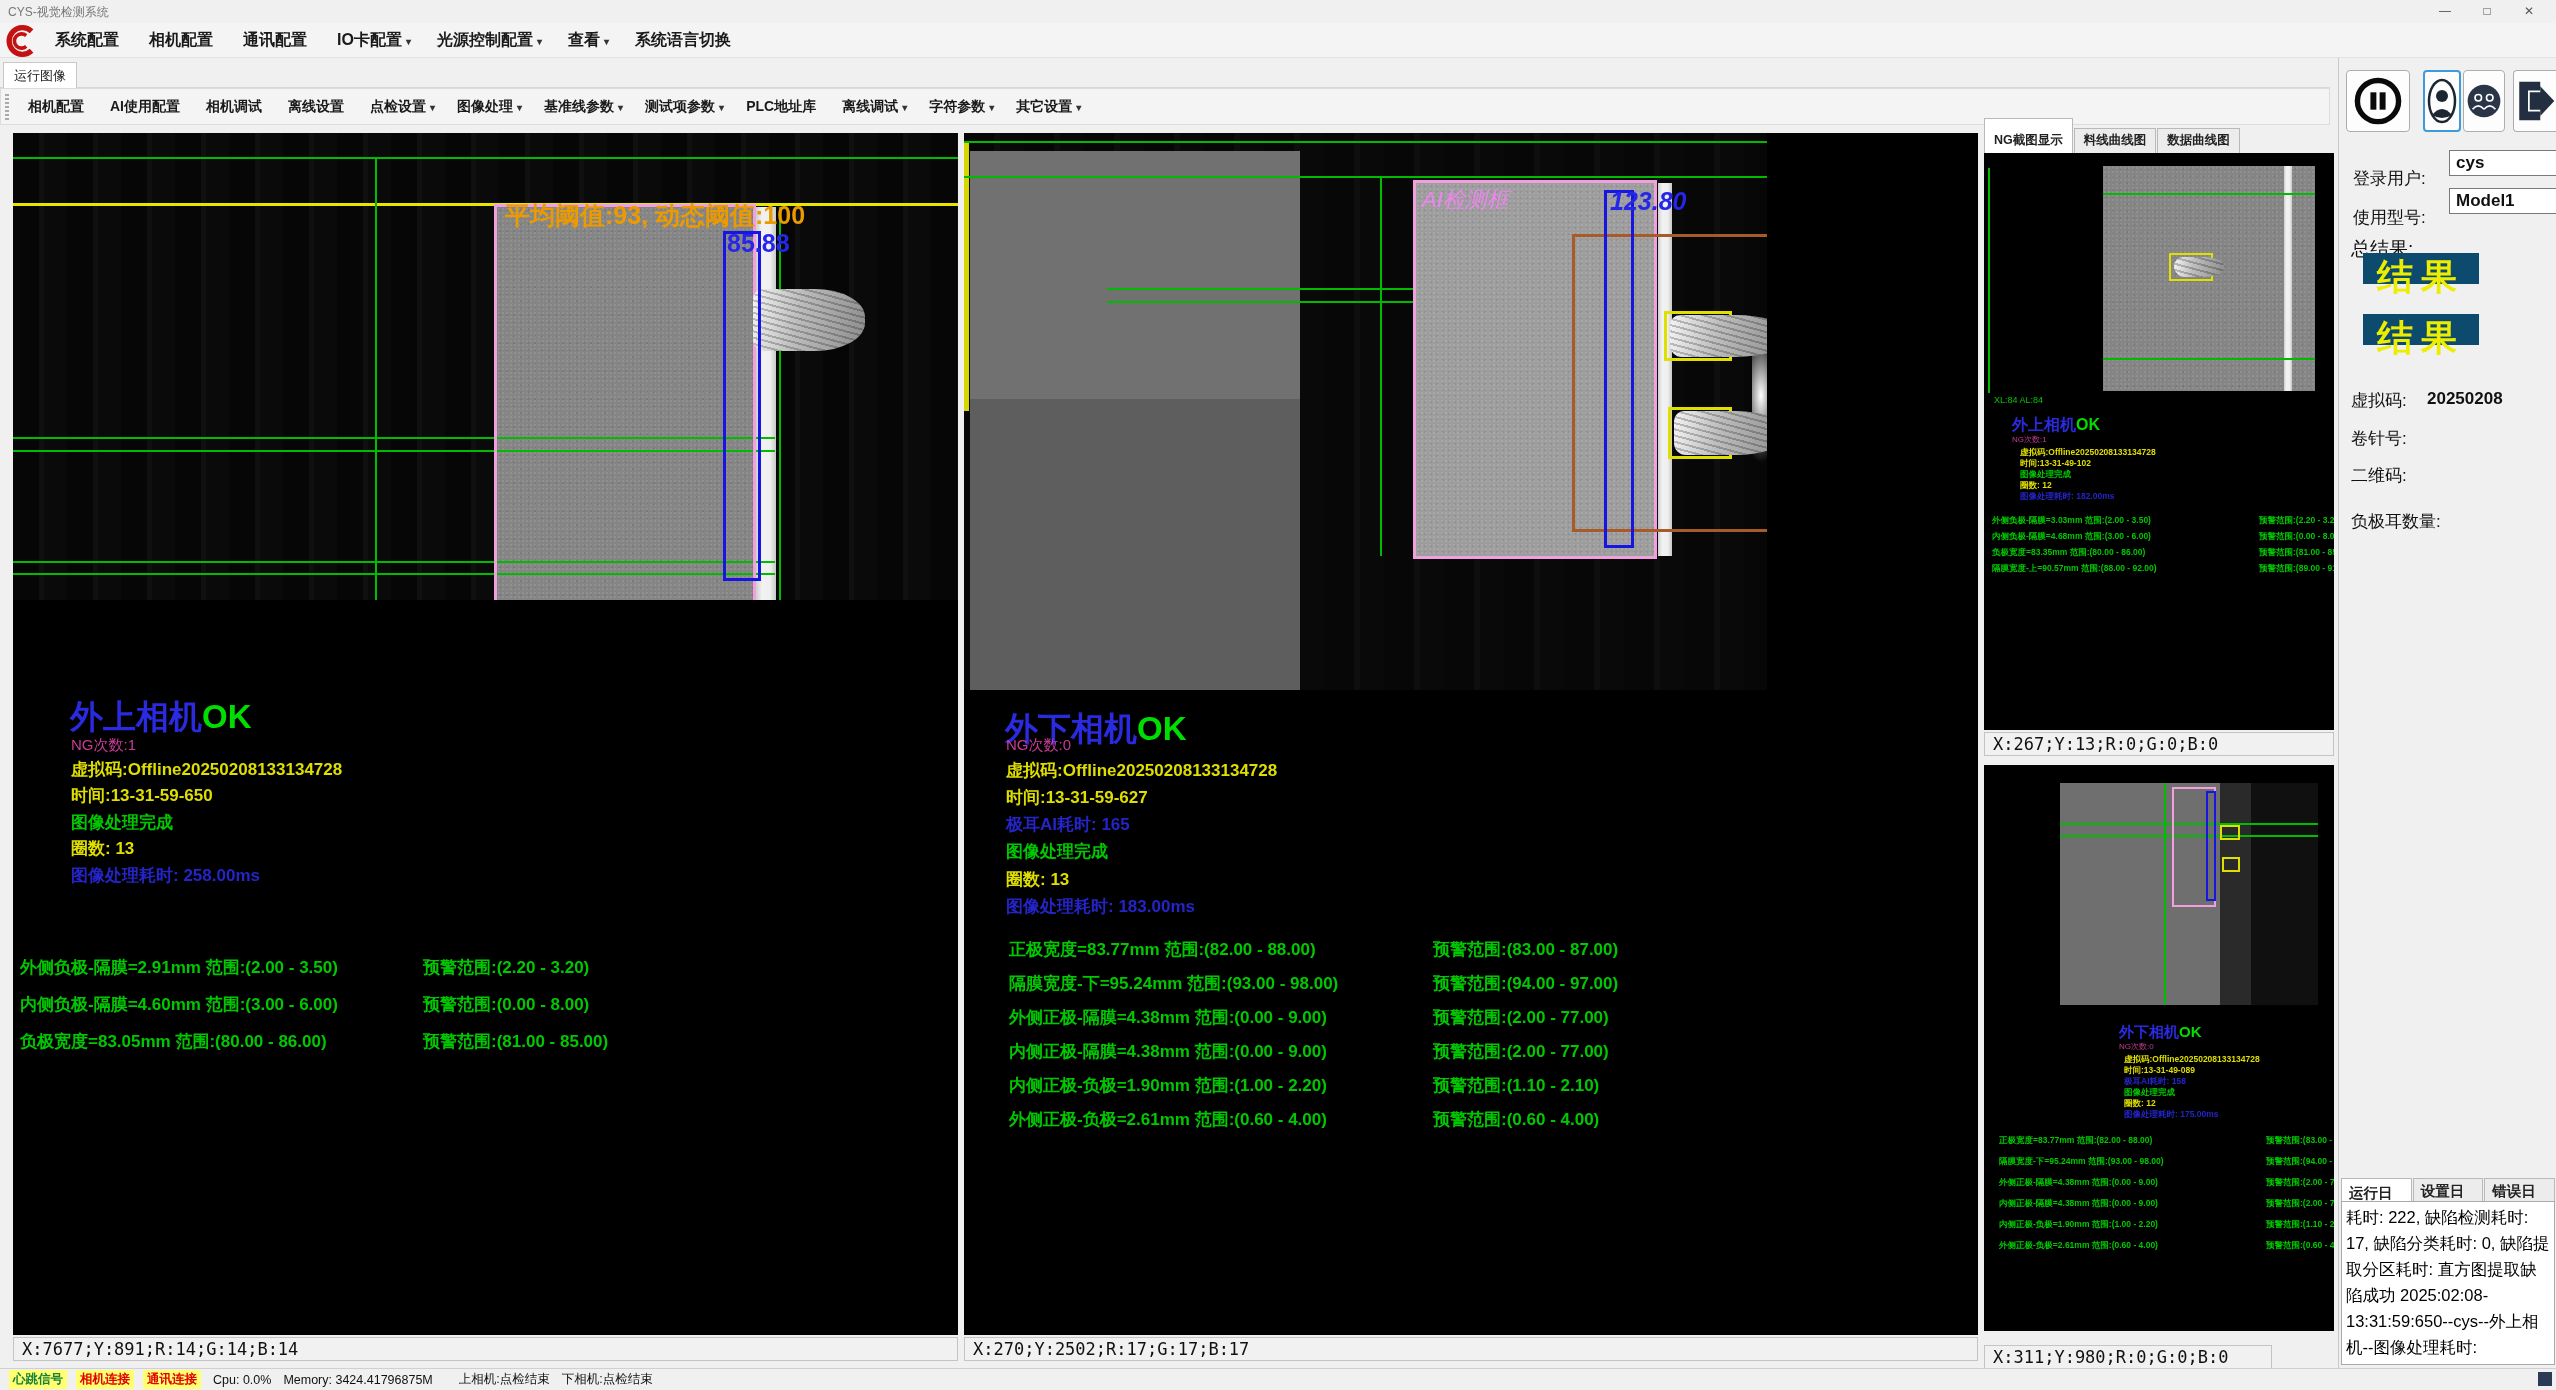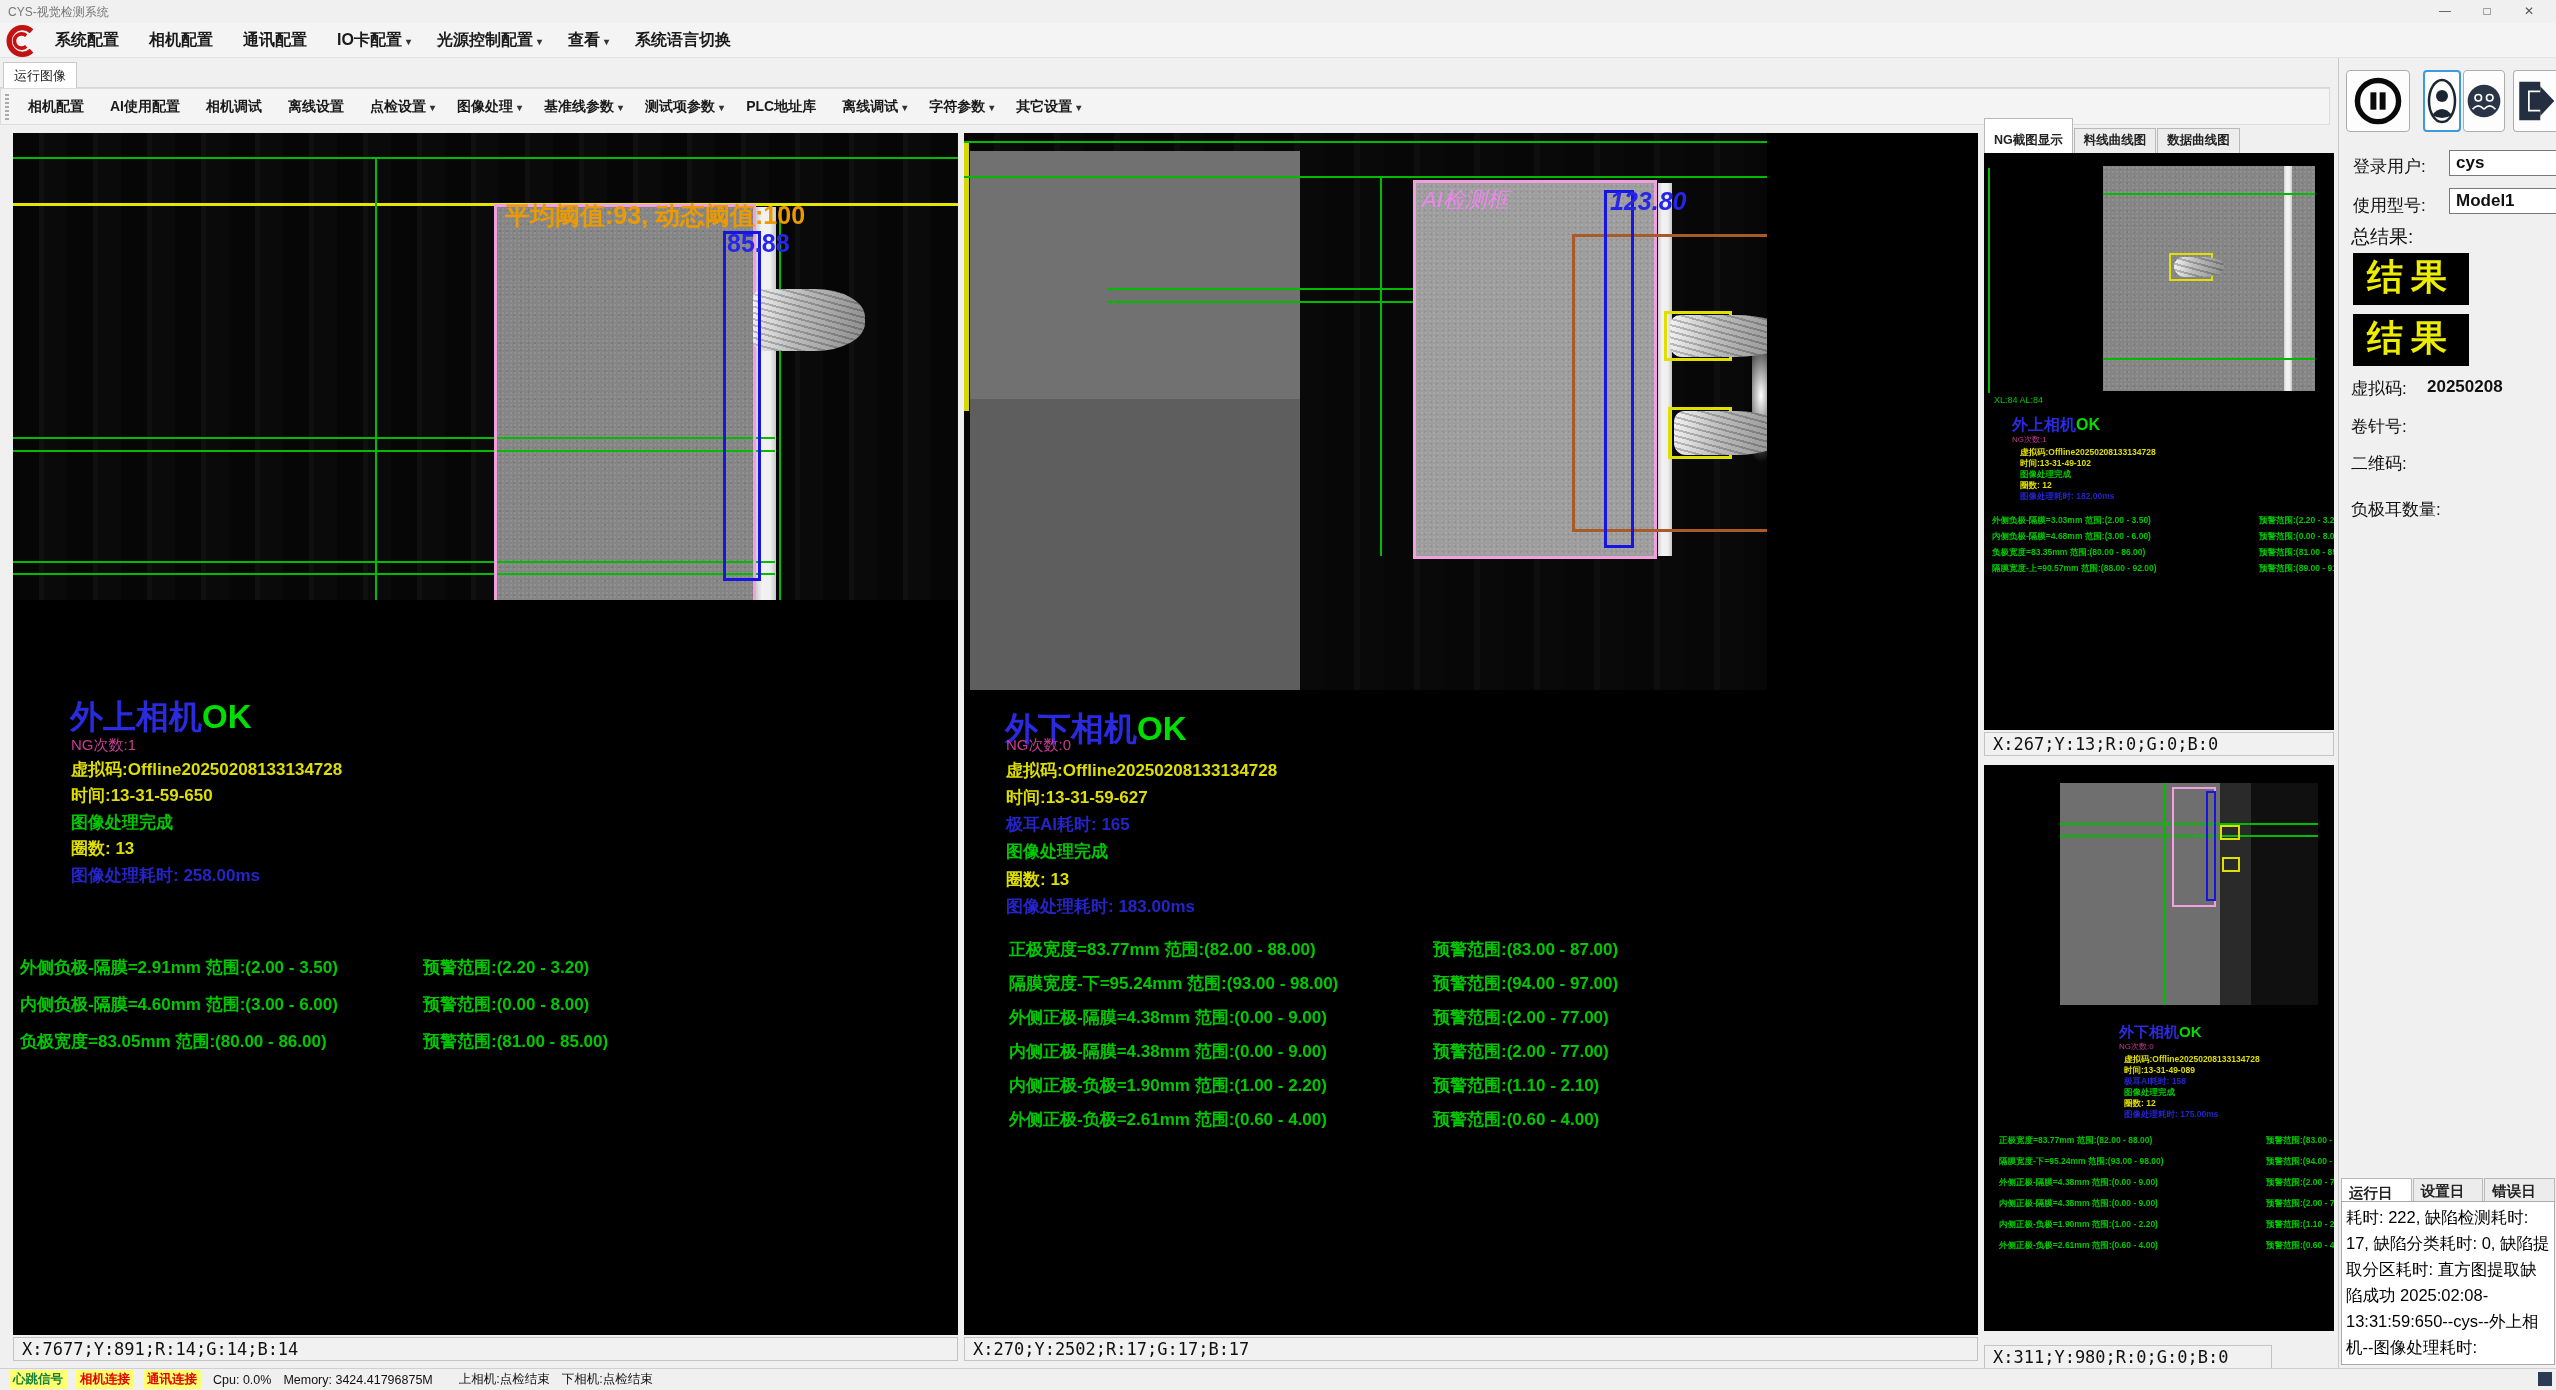--- a/index.html
+++ b/index.html
@@ -106,24 +106,24 @@
   .meas-mini .m-val, .meas-mini .m-warn { font-size:8.5px; }
   .meas-mini .m-warn { left:267px; }
   .meas-mini2 .m-row { height:21px; }
   .xl-text { position:absolute; font-size:9px; color:#00c800; white-space:nowrap; }
 
   
   .ctrl { position:absolute; left:2338px; top:58px; width:218px; height:1310px; background:#f0f0f0; border-left:1px solid #c8c8c8; }
   .ctl-btn { position:absolute; height:62px; background:#fdfdfd; border:1px solid #adadad; border-radius:4px;
              display:flex; align-items:center; justify-content:center; }
   .ctl-btn.sel { border:2px solid #3c9bd8; }
-  .ctl-label { position:absolute; font-size:17px; color:#111; white-space:nowrap; }
+  .ctl-label { position:absolute; font-size:17px; color:#111; white-space:nowrap;margin-top:12px; }
   .ctl-field { position:absolute; width:108px; height:26px; background:#fff; border:1px solid #7a7a7a;
                font-size:17px; font-weight:bold; line-height:24px; padding-left:6px; }
-  .result-box { position:absolute; left:14px; width:116px; height:52px; background:#000000;
+  .result-box { position:absolute; left:24px; width:116px; height:31px; background:#0c4a6e;
                 color:#eded00; font-size:36px; font-weight:bold; text-align:center; line-height:47px; letter-spacing:8px; }
 
   .log-tabs { position:absolute; left:2px; top:1120px; display:flex; }
   .log-tab { padding:3px 7px 4px; font-size:14.5px; font-weight:bold; color:#222; background:#ececec;
              border:1px solid #b9b9b9; border-bottom:none; margin-right:1px; }
   .log-tab.active { background:#fff; padding-top:5px; }
   .log-box { position:absolute; left:2px; top:1143px; width:214px; height:164px; background:#fff;
              border:1px solid #aaa; font-size:16.5px; line-height:26px; padding:2px 4px; color:#000; overflow:hidden; }
 
   

